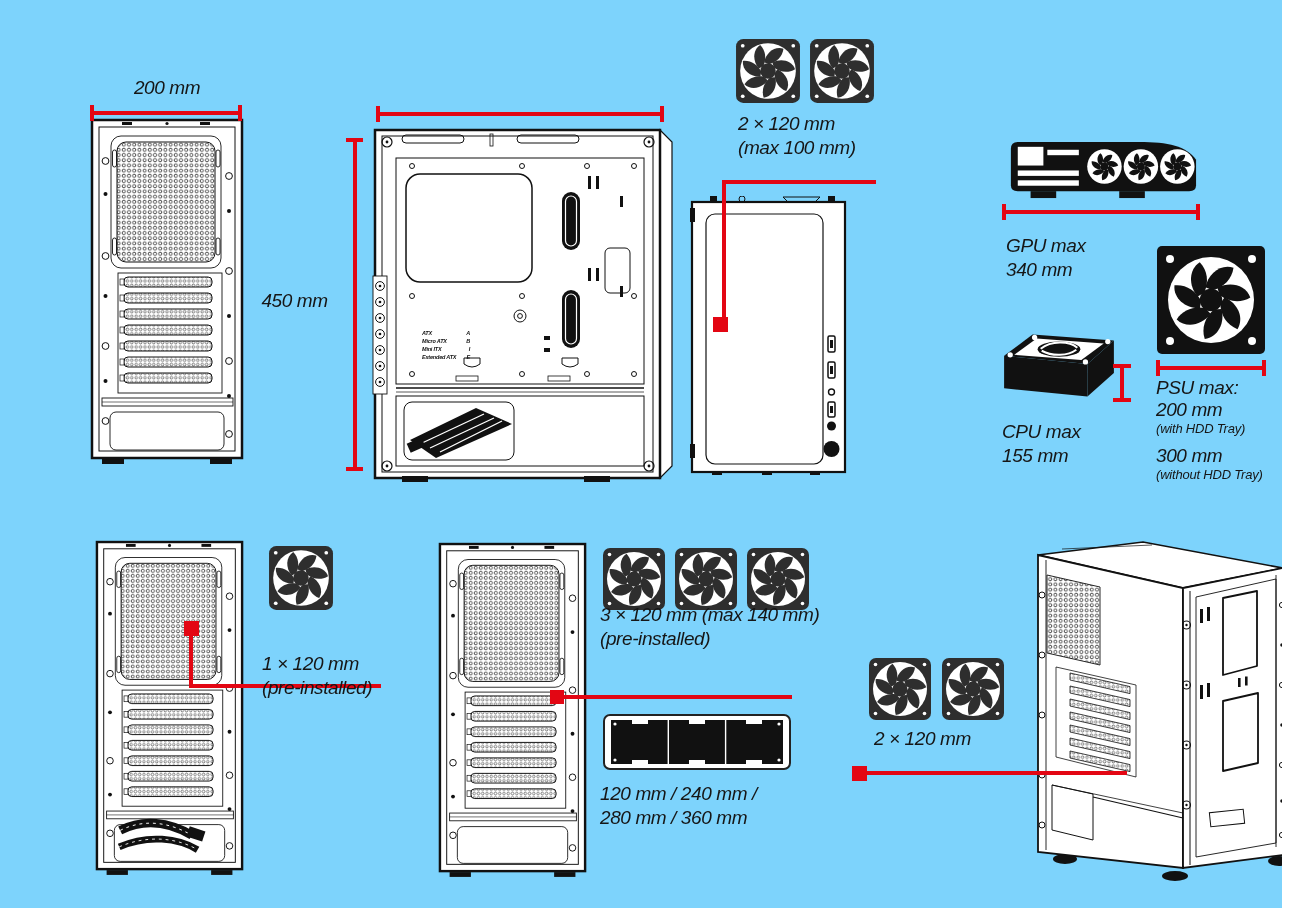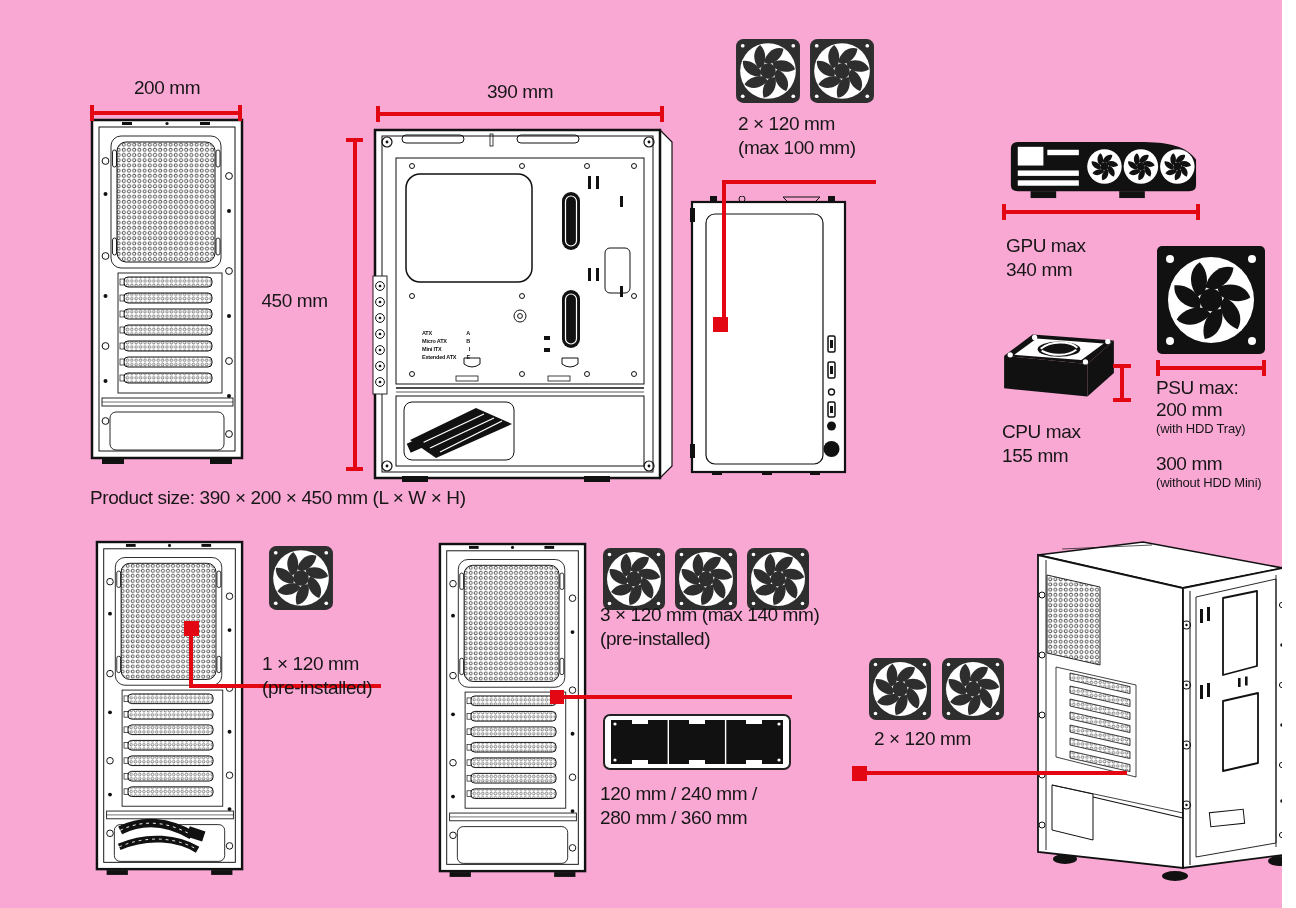--- a/index.html
+++ b/index.html
@@ -1,17 +1,17 @@
 <!DOCTYPE html>
 <html><head>
 <meta charset="utf-8">
 <style>
   html,body{margin:0;padding:0;background:#fff;}
-  #stage{position:relative;width:1282px;height:908px;background:#f9a8d4;overflow:hidden;
-         font-family:"Liberation Sans",sans-serif;color:#111;}
+  #stage{position:relative;width:1282px;height:908px;background:#7dd3fc;overflow:hidden;
+         font-family:"Liberation Sans",sans-serif;color:#111;font-style:italic;}
   svg{display:block;}
   .abs{position:absolute;}
   .lbl{position:absolute;font-size:19px;line-height:24px;letter-spacing:-0.4px;color:#161616;white-space:nowrap;}
   .lbl .sm{font-size:13px;letter-spacing:-0.2px;}
   .center{text-align:center;}
   .right{text-align:center;}
   .rl{position:absolute;background:#e30613;}
   .mobo-legend{position:absolute;font-size:5.5px;font-weight:bold;line-height:8px;color:#111;letter-spacing:-0.2px;}
   .mlrow{display:flex;justify-content:space-between;}
 </style>
@@ -412,46 +412,44 @@
   <div class="rl" style="left:189px;top:636px;width:4px;height:52px"></div>
   <div class="rl" style="left:189px;top:684px;width:192px;height:4px"></div>
 
   <div class="rl" style="left:550px;top:690px;width:14px;height:14px"></div>
   <div class="rl" style="left:560px;top:695px;width:232px;height:4px"></div>
 
   <div class="rl" style="left:852px;top:766px;width:15px;height:15px"></div>
   <div class="rl" style="left:865px;top:771px;width:262px;height:4px"></div>
 
   <div class="lbl center" style="left:92px;top:76px;width:150px">200 mm</div>
-  <div class="lbl center" style="left:378px;top:80px;width:284px">390 mm</div>
   <div class="lbl right" style="left:252px;top:289px;width:85px">450 mm</div>
 
   <div class="lbl" style="left:738px;top:112px">
     <div>2 × 120 mm</div>
     <div>(max 100 mm)</div>
   </div>
 
-  <div class="lbl" style="left:90px;top:486px">Product size: 390 × 200 × 450 mm (L × W × H)</div>
 
   <div class="lbl" style="left:1006px;top:234px">
     <div>GPU max</div>
     <div>340 mm</div>
   </div>
 
   <div class="lbl" style="left:1002px;top:420px">
     <div>CPU max</div>
     <div>155 mm</div>
   </div>
 
   <div class="lbl" style="left:1156px;top:377px;line-height:22px">
     <div>PSU max:</div>
     <div>200 mm</div>
     <div class="sm" style="line-height:16px">(with HDD Tray)</div>
-    <div style="margin-top:16px">300 mm</div>
-    <div class="sm" style="line-height:16px">(without HDD Mini)</div>
+    <div style="margin-top:8px">300 mm</div>
+    <div class="sm" style="line-height:16px">(without HDD Tray)</div>
   </div>
 
   <div class="lbl" style="left:262px;top:652px">
     <div>1 × 120 mm</div>
     <div>(pre-installed)</div>
   </div>
 
   <div class="lbl" style="left:600px;top:603px">
     <div>3 × 120 mm (max 140 mm)</div>
     <div>(pre-installed)</div>

